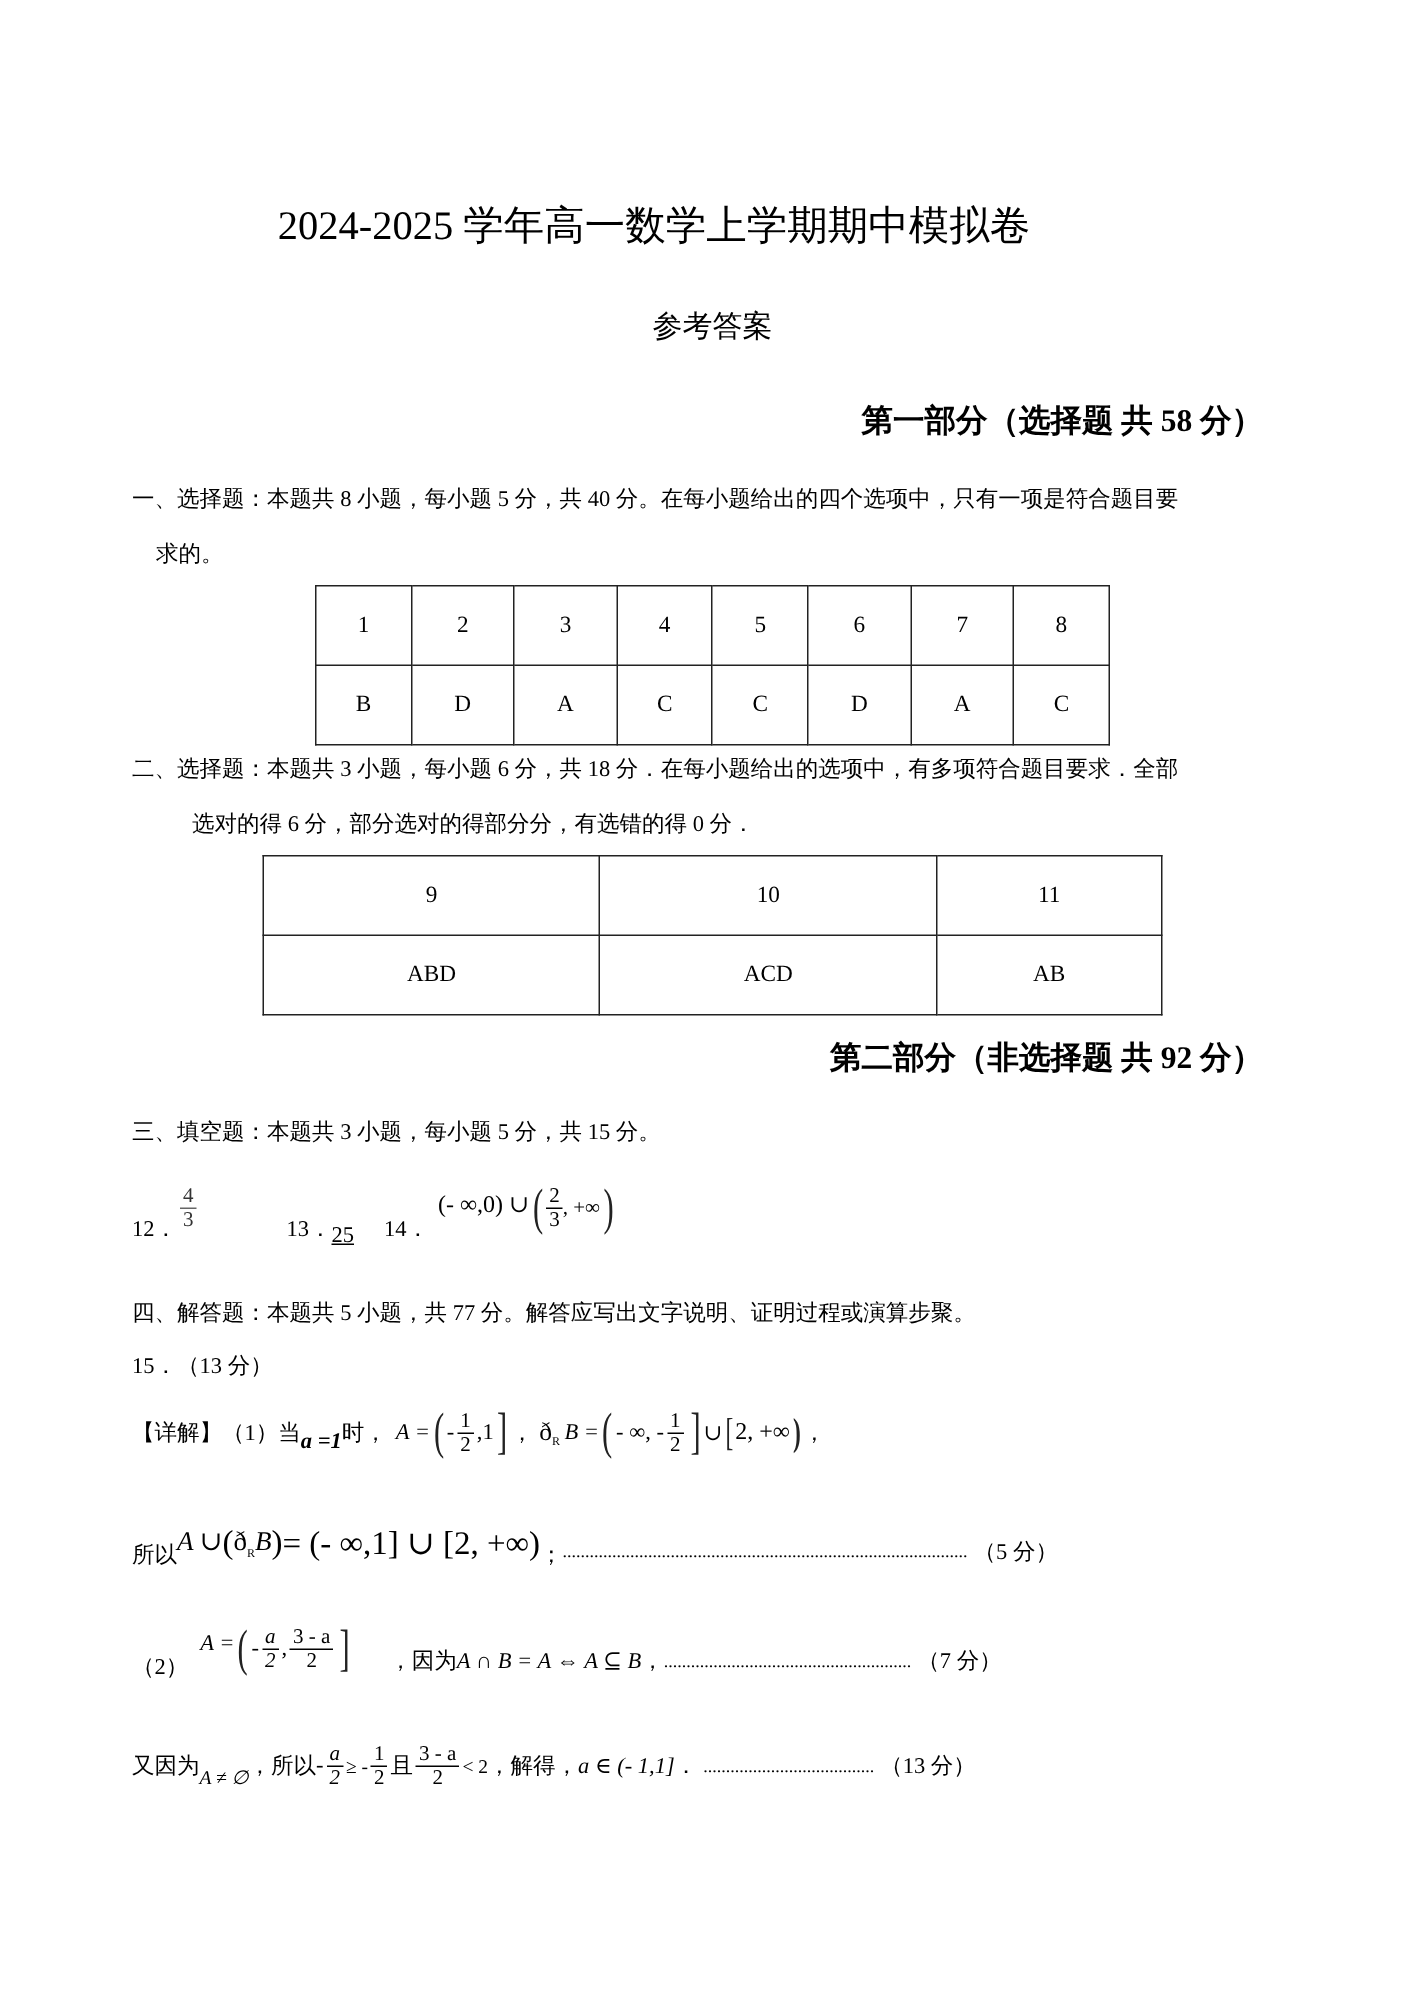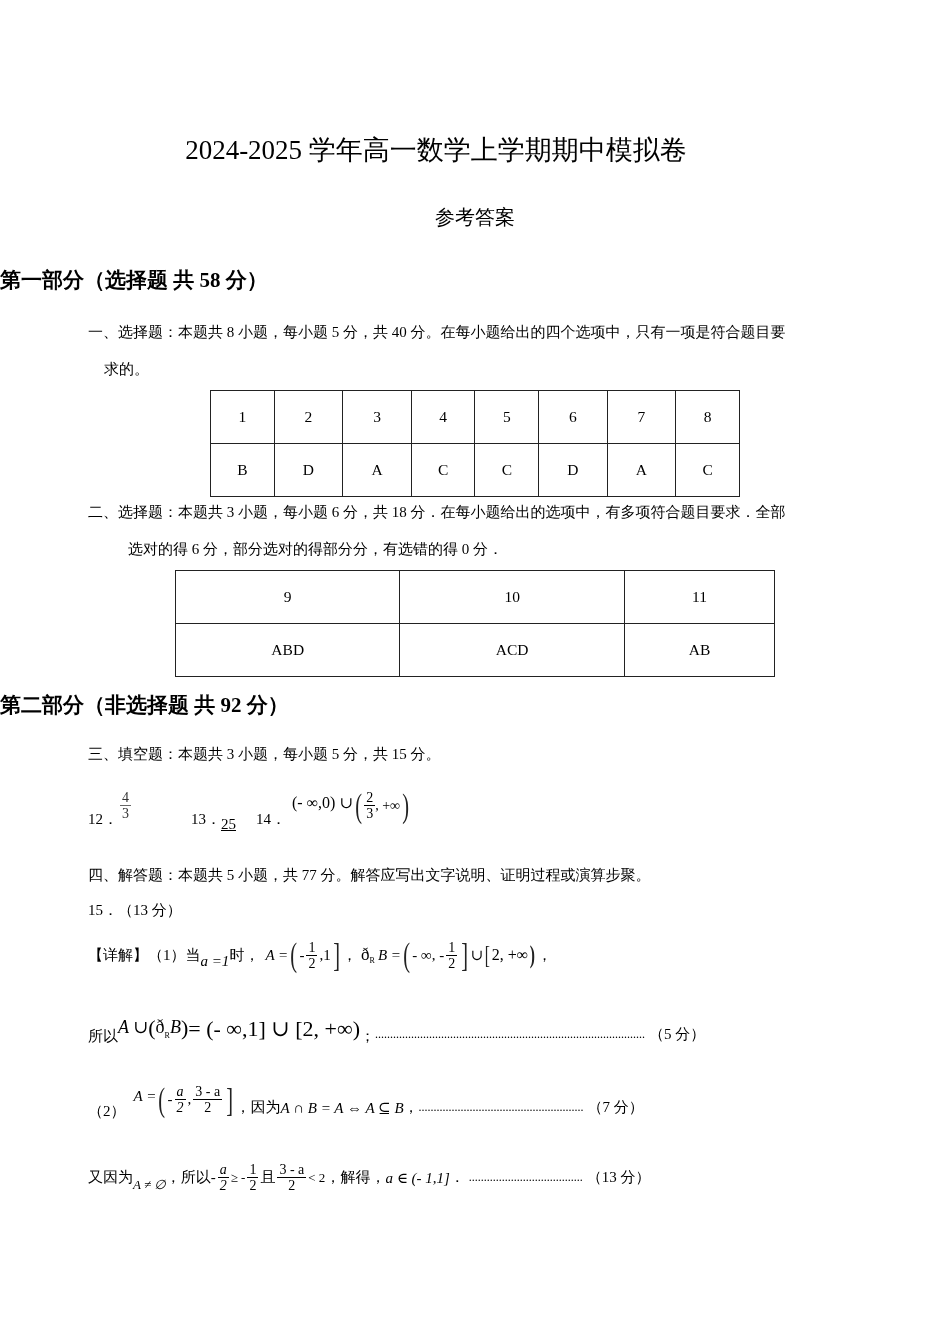--- a/index.html
+++ b/index.html
@@ -7,21 +7,21 @@
     width: 950px; height: 1344px; position: relative; overflow: hidden;
     font-family: "Liberation Serif", "DejaVu Serif", serif;
     color: #000;
   }
   .abs { position: absolute; white-space: nowrap; }
   .title {
     left: 0; width: 872px; top: 132px; text-align: center;
     font-size: 27px; letter-spacing: 0px;
   }
   .subtitle { left: 0; width: 950px; top: 204px; text-align: center; font-size: 20px; }
-  .part-heading { left: 0; width: 842px; text-align: left; font-size: 21px; font-weight: bold; }
+  .part-heading { left: 0; width: 842px; text-align: right; font-size: 21px; font-weight: bold; }
   .para { left: 88px; font-size: 15px; }
   table.ans {
     position: absolute; border-collapse: collapse; font-size: 15.5px;
   }
   table.ans td {
     border: 1px solid #222; text-align: center; vertical-align: middle; padding: 0;
   }
   .math { font-family: "Liberation Serif", "DejaVu Serif", serif; font-style: italic; }
   .frac { display: inline-flex; flex-direction: column; align-items: center; vertical-align: middle; font-size: 14px; line-height: 15px; font-style: normal; }
   .frac .num { border-bottom: 1px solid #000; padding: 0 2px; }
@@ -111,21 +111,21 @@
     </div>
   </div>
 
   <div class="abs para" style="top:866px;">四、解答题：本题共 5 小题，共 77 分。解答应写出文字说明、证明过程或演算步聚。</div>
   <div class="abs para" style="top:901px;">15．（13 分）</div>
 
   <div class="abs" style="left:88px; top:938px; font-size:15px;">
     <div class="row">
       <span>【详解】</span>
       <span>（1）当</span>
-      <span class="math" style="margin-top:12px;">a =1</span>
+      <span class="math" style="margin-top:12px;font-weight:bold;">a =1</span>
       <span>时，</span>
       <span class="math" style="margin-left:6px;">A =</span>
       <span class="big-paren">(</span>
       <span>-</span>
       <span class="frac" style="margin:0 2px;">
         <span class="num">1</span>
         <span class="den">2</span>
       </span>
       <span>,1</span>
       <span class="big-paren">]</span>
@@ -173,21 +173,21 @@
       <span class="frac math" style="margin:0 2px; font-style:italic;">
         <span class="num">a</span>
         <span class="den">2</span>
       </span>
       <span>,</span>
       <span class="frac" style="margin:0 2px;">
         <span class="num">3 - a</span>
         <span class="den">2</span>
       </span>
       <span class="big-paren">]</span>
-      <span style="margin-top:16px;">，因为</span>
+      <span style="margin-top:16px;margin-left:24px;">，因为</span>
       <span class="math" style="margin-top:16px;">A ∩ B = A ⇔ A ⊆ B</span>
       <span style="margin-top:16px;">，</span>
       <span class="dots" style="font-size:12px; margin-top:16px;">.......................................................</span>
       <span style="margin-left:4px; margin-top:16px;">（7 分）</span>
     </div>
   </div>
 
   <div class="abs" style="left:88px; top:1162px; font-size:15px;">
     <div class="row">
       <span>又因为</span>

